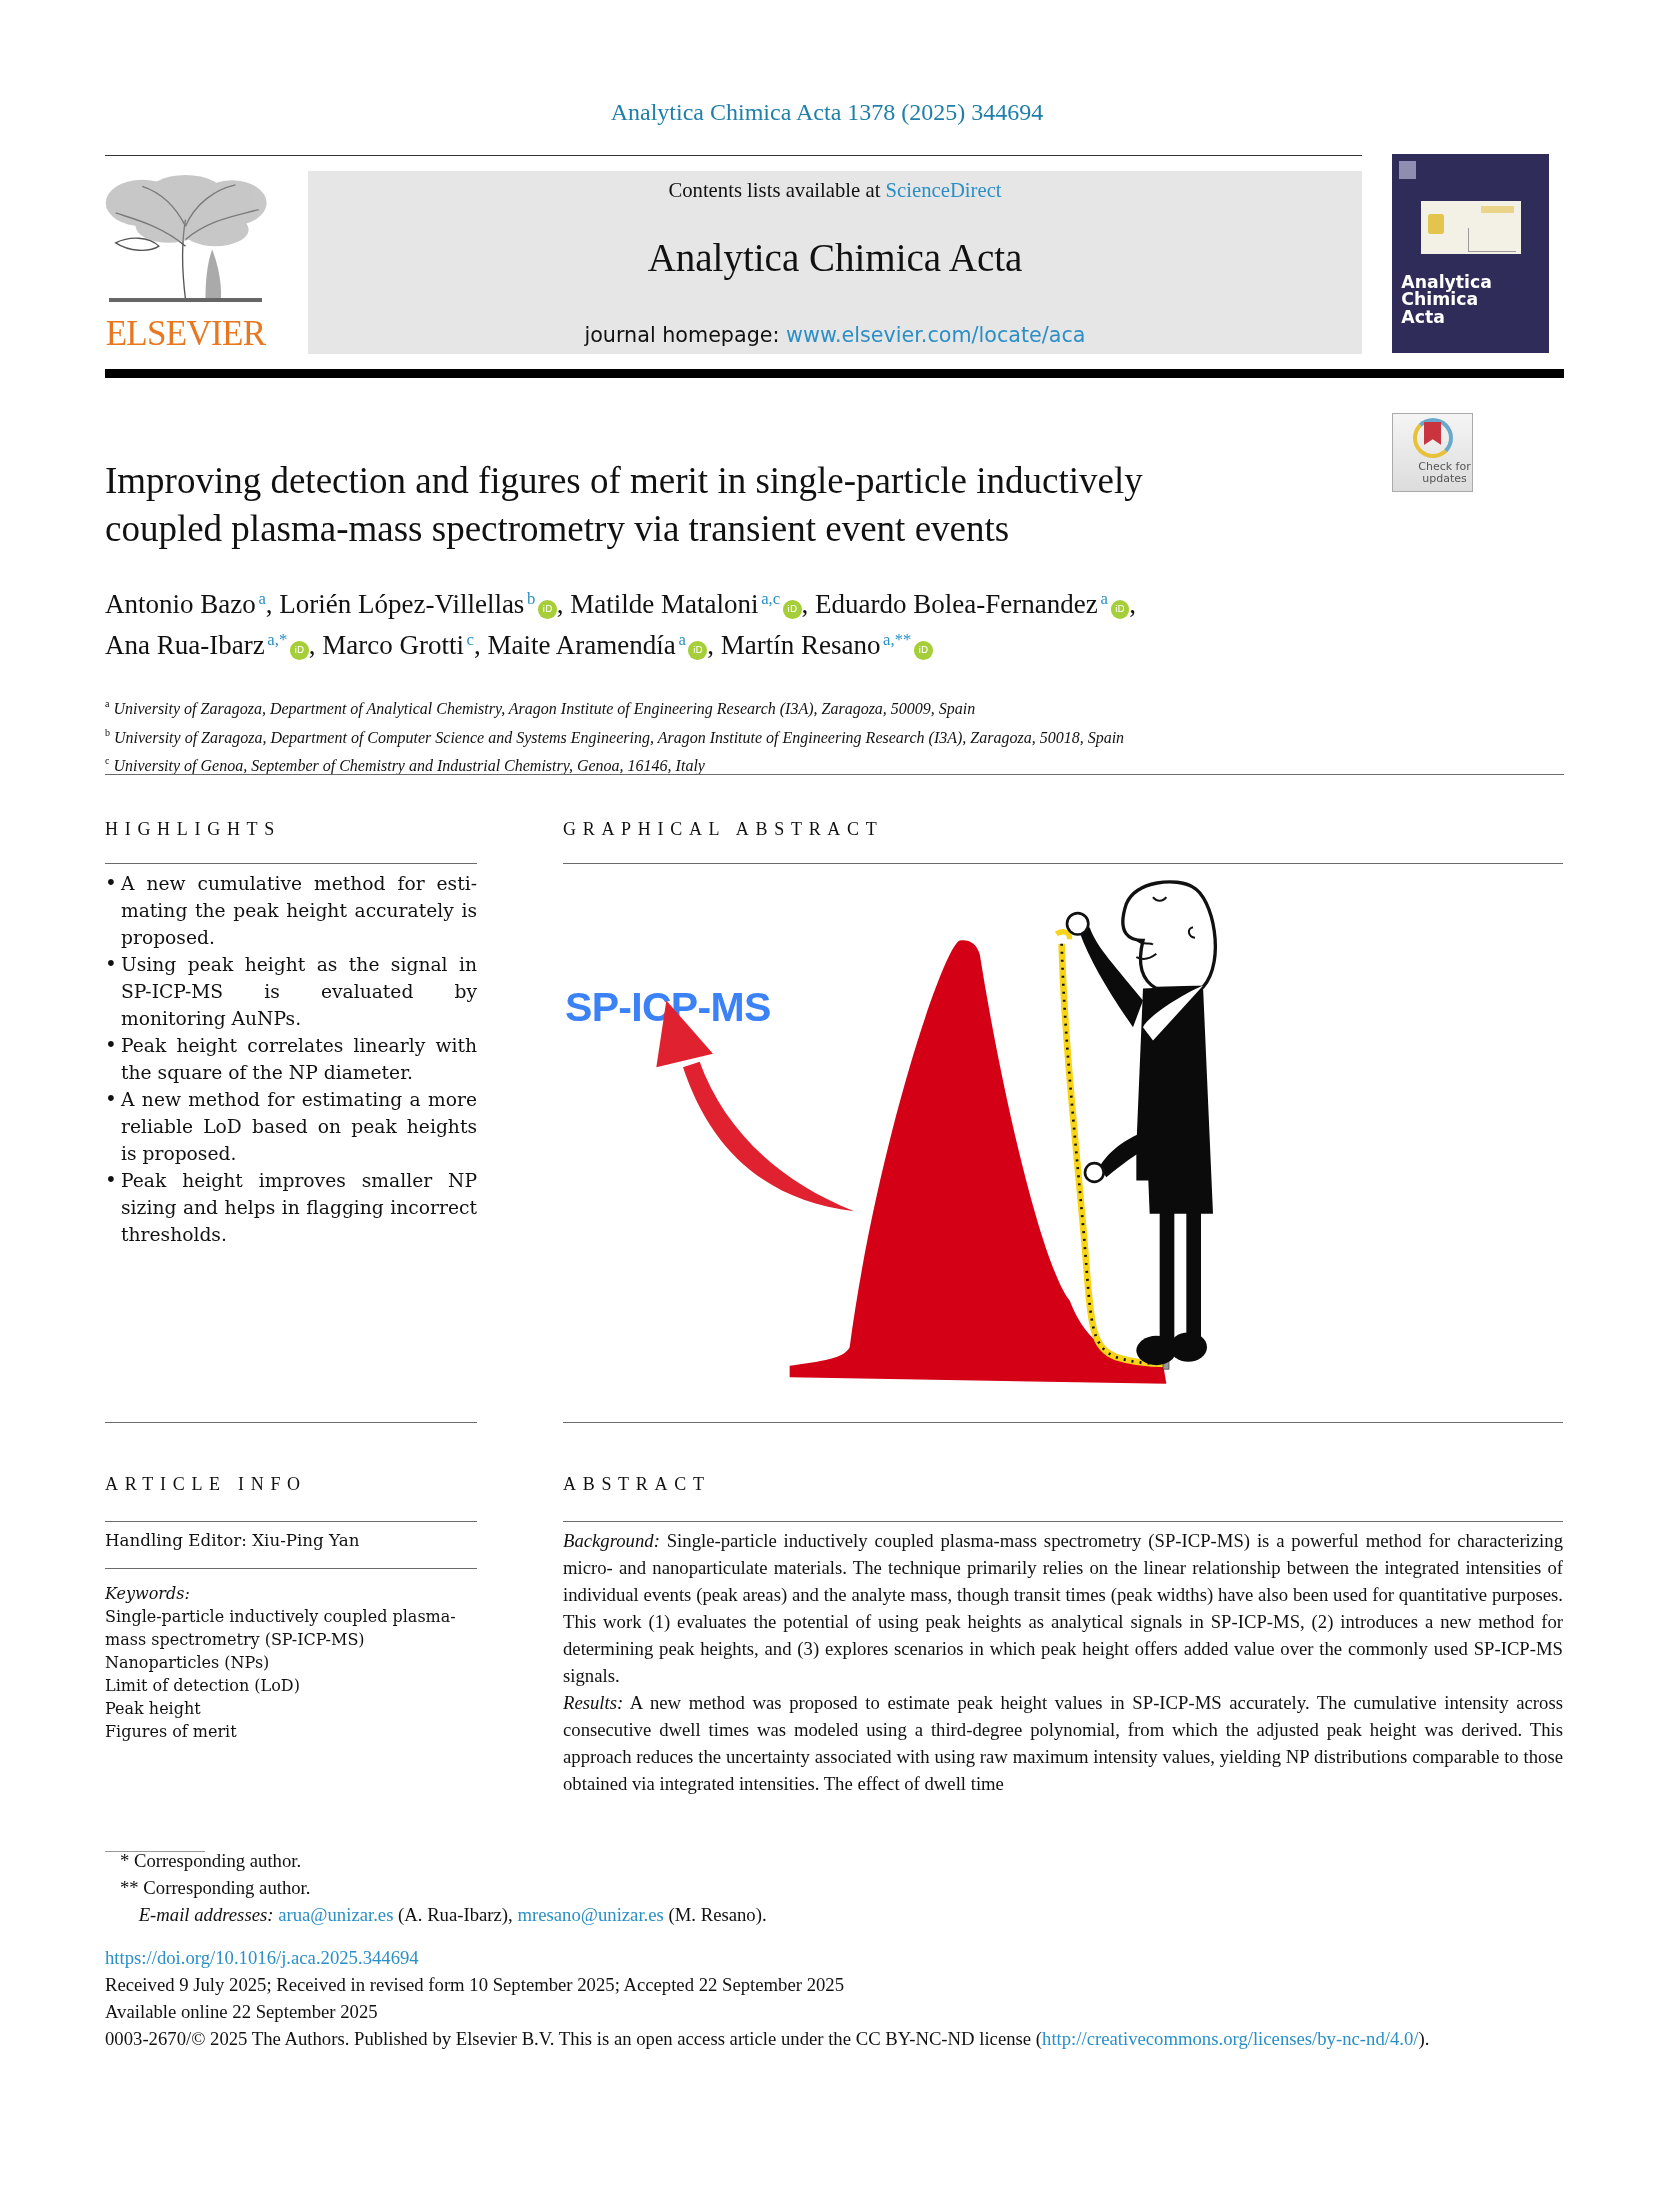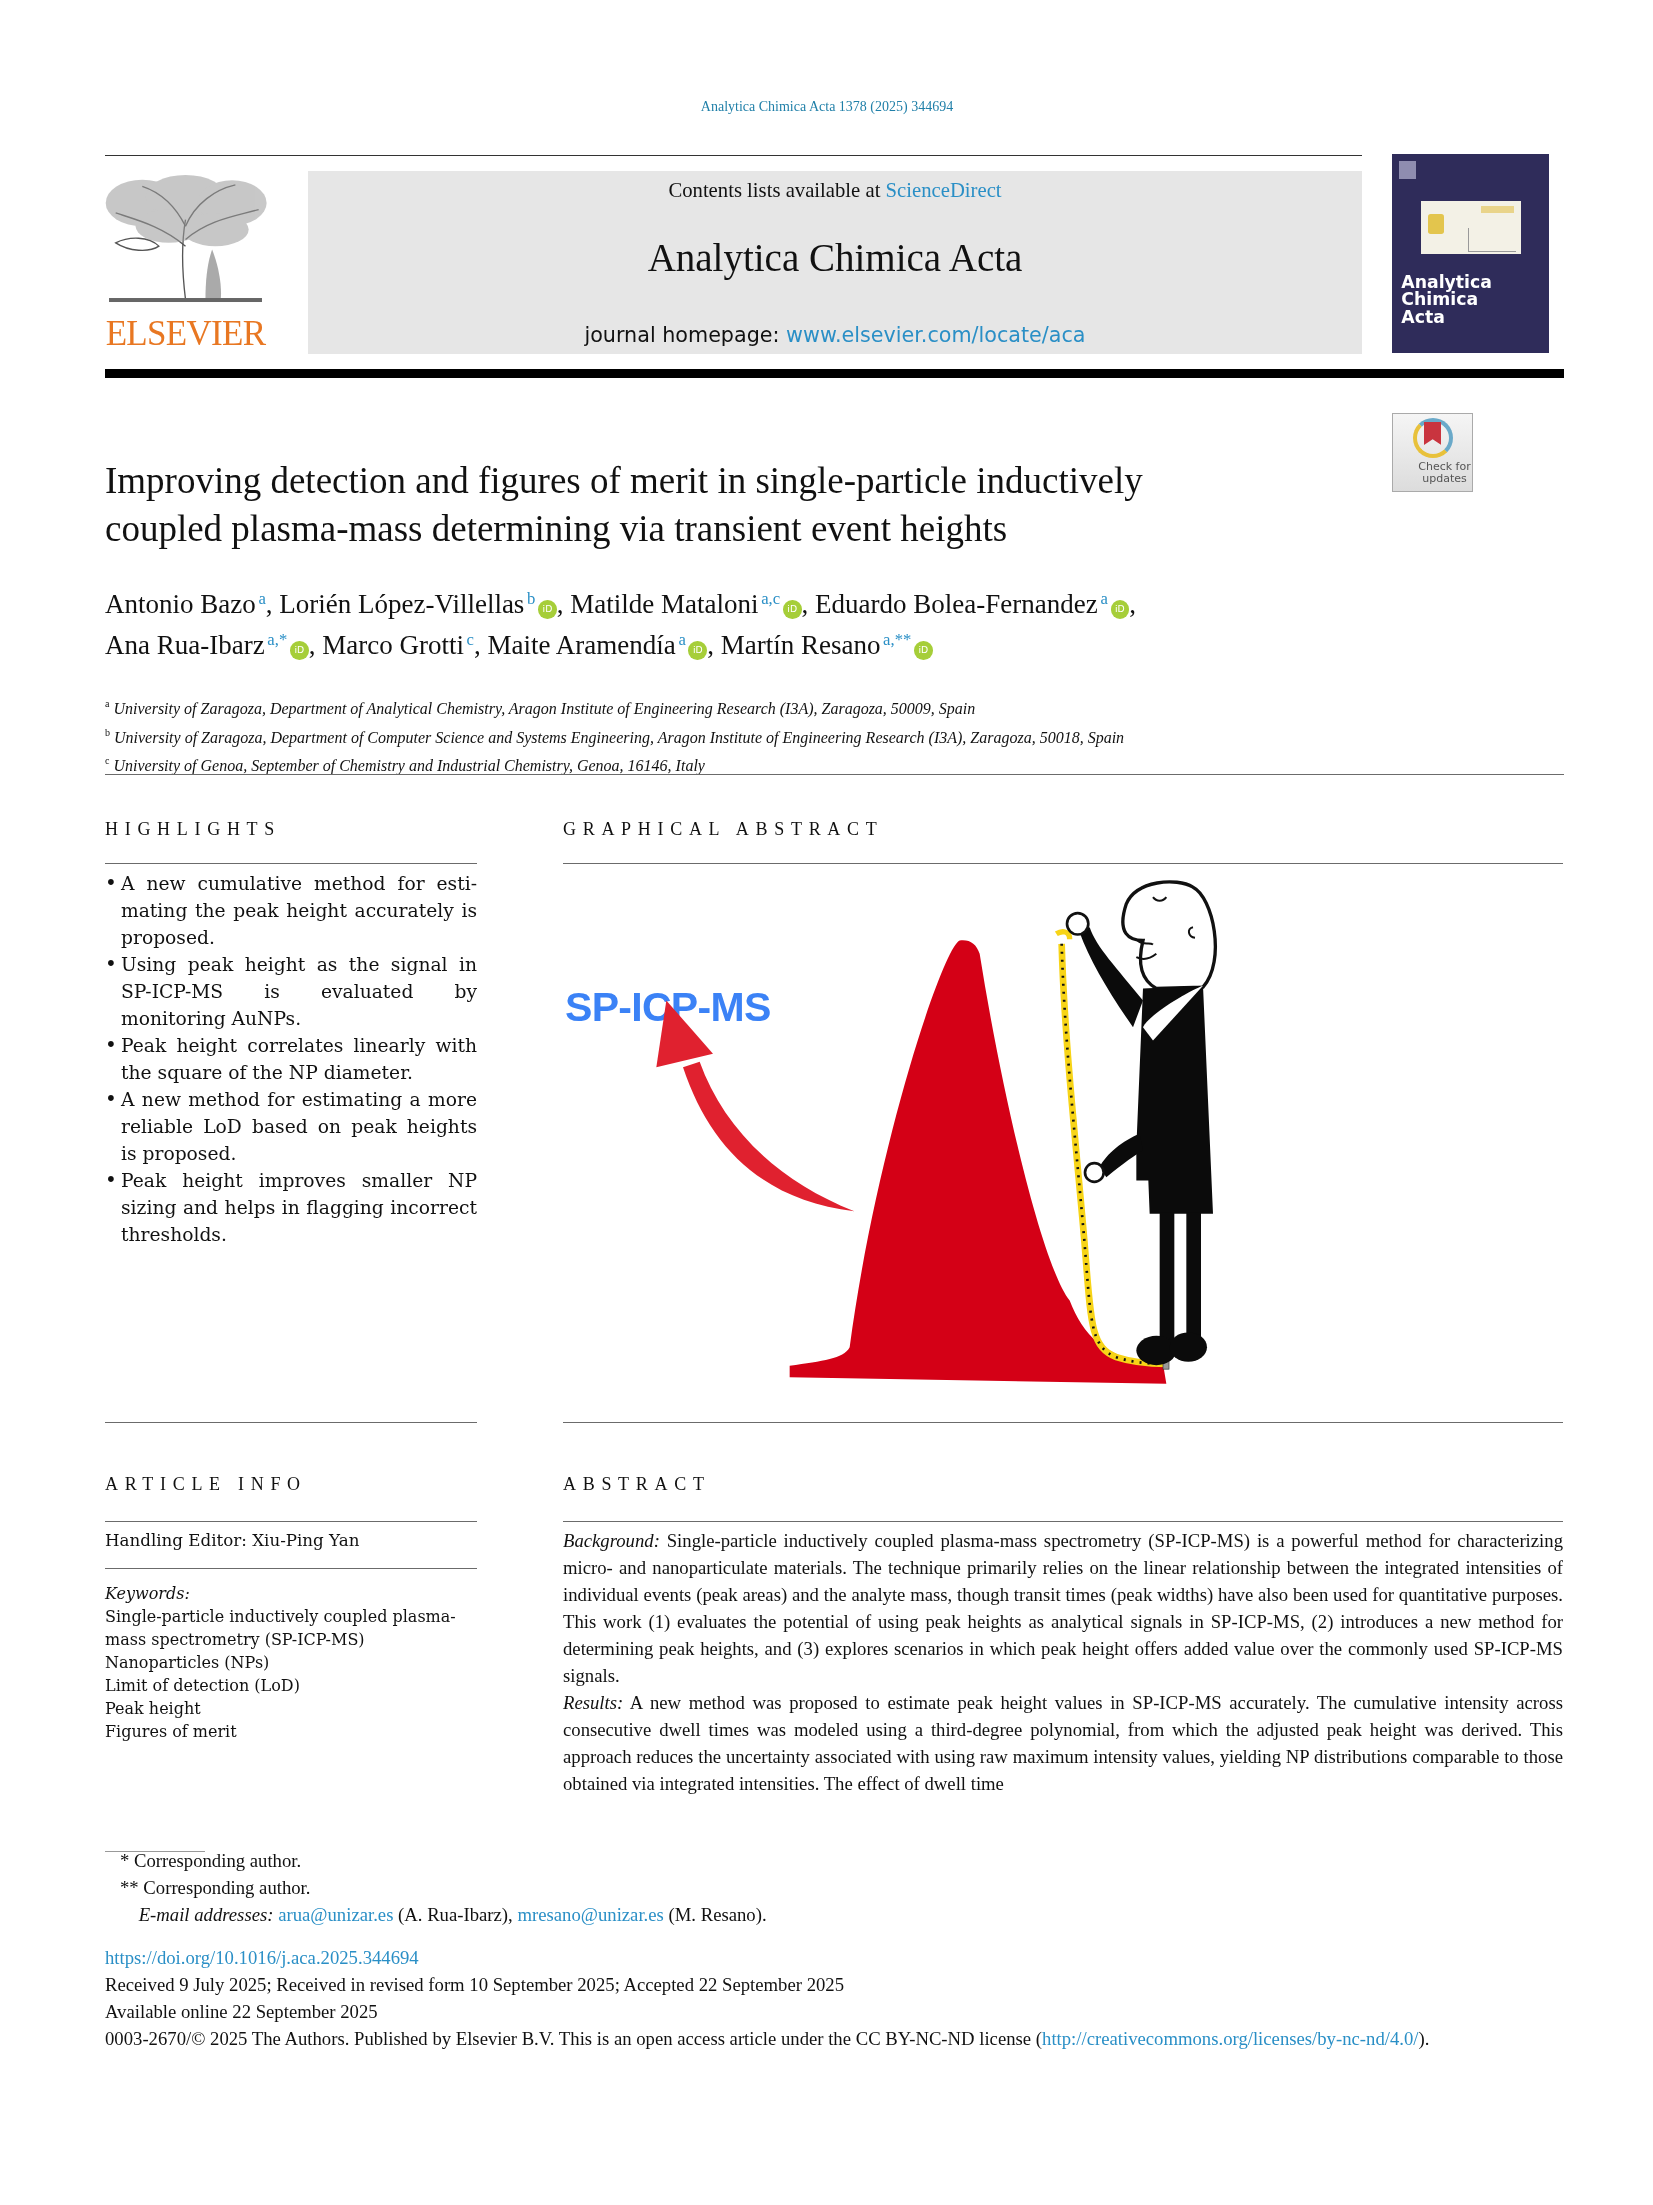--- a/index.html
+++ b/index.html
@@ -1,20 +1,20 @@
 <!DOCTYPE html>
 <html style="font-size:10.7px"><head>
 <meta charset="utf-8">
 <style>
   html, body { margin: 0; padding: 0; background: #ffffff; }
   body { width: 1654px; height: 2205px; position: relative; overflow: hidden;
          font-family: "DejaVu Serif", "Liberation Serif", serif; color: #111; }
   .abs { position: absolute; }
   .link { color: #2a8fc6; }
-  .running { left: 0; width: 1654px; top: 99px; text-align: center; font-size: 14px; color: #1f7fa8;
+  .running { left: 0; width: 1654px; top: 99px; text-align: center; font-size: 24px; color: #1f7fa8;
              font-family: "Liberation Serif", serif; }
   .hr-thin { background: #333; height: 1.3px; }
   .hr-grey { background: #6b6b6b; height: 1.3px; }
   .hr-black { background: #000; }
   .banner { left: 308px; top: 171px; width: 1054px; height: 183px; background: #e6e6e6; }
   .banner .contents { position: absolute; left: 0; right: 0; top: 8px; text-align: center; font-size: 20.7px;
                       font-family: "Liberation Serif", serif; }
   .banner .jname { position: absolute; left: 0; right: 0; top: 64px; text-align: center; font-size: 39px;
                    font-family: "Liberation Serif", serif; }
   .banner .homepage { position: absolute; left: 0; right: 0; top: 152px; text-align: center; font-size: 20.7px;
@@ -128,21 +128,21 @@
   <div class="ring"></div>
   <div class="flag"></div>
   <div class="txt">
     <div>Check for</div>
     <div>updates</div>
   </div>
 </div>
 
 <div class="abs title">
   <div>Improving detection and figures of merit in single-particle inductively</div>
-  <div>coupled plasma-mass determining via transient event heights</div>
+  <div>coupled plasma-mass spectrometry via transient event events</div>
 </div>
 
 <div class="abs authors">
   <div>
     <span>Antonio Bazo</span><sup>a</sup>,
     <span>Lorién López-Villellas</span><sup>b</sup><span class="orcid">iD</span>,
     <span>Matilde Mataloni</span><sup>a,c</sup><span class="orcid">iD</span>,
     <span>Eduardo Bolea-Fernandez</span><sup>a</sup><span class="orcid">iD</span>,
   </div>
   <div>

